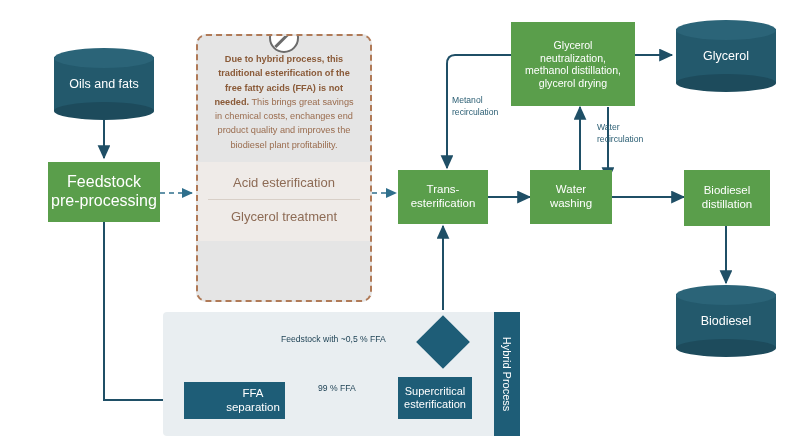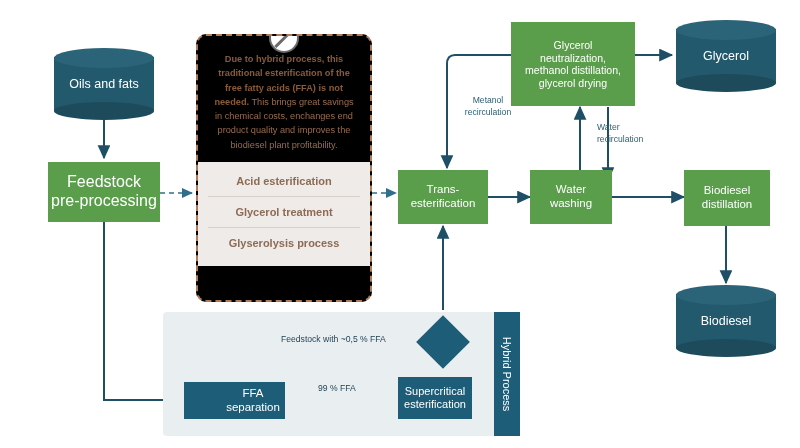--- a/index.html
+++ b/index.html
@@ -26,28 +26,28 @@
   .cyl .top{position:absolute;left:0;right:0;top:0;height:20px;border-radius:50%;
             background:#2b6478;}
   .cyl .bot{position:absolute;left:0;right:0;bottom:0;height:18px;border-radius:50%;
             background:#1d4b5c;}
   .cyl .cap-label{position:absolute;left:0;right:0;top:0;bottom:0;
             display:flex;align-items:center;justify-content:center;
             color:#fff;font-size:12.5px;z-index:3;}
 
   
   .callout{position:absolute;box-sizing:border-box;
-           border:2px dashed #b07a57;border-radius:10px;background:#000000;
+           border:2px dashed #b07a57;border-radius:10px;background:#e5e5e5;
            overflow:hidden;}
   .callout .txt{padding:16px 14px 10px 14px;text-align:center;
            font-size:9.2px;color:#9a6c4e;line-height:1.55;}
   .callout .txt b{color:#8a5a38;font-weight:bold;}
   .callout .list{background:#efebe8;padding:4px 10px 8px 10px;}
-  .callout .list .li{font-size:11px;color:#8d6b55;text-align:center;
-           padding:9px 2px;border-bottom:1px solid #d8cfc7;font-weight:bold;}
+  .callout .list .li{font-size:13px;color:#8d6b55;text-align:center;
+           padding:9px 2px;border-bottom:1px solid #d8cfc7;}
   .callout .list .li:last-child{border-bottom:none;}
 
   .noicon{position:absolute;left:50%;top:-13px;transform:translateX(-50%);
           width:26px;height:26px;border-radius:50%;border:2.5px solid #6b6b6b;
           background:#ffffff;z-index:5;}
   .noicon:after{content:"";position:absolute;left:50%;top:50%;
           width:25px;height:2.5px;background:#6b6b6b;
           transform:translate(-50%,-50%) rotate(-45deg);}
 
   
@@ -172,21 +172,20 @@
 
   <div class="callout" style="left:196px;top:34px;width:176px;height:268px;">
     <div class="noicon"></div>
     <div class="txt">
       <b>Due to hybrid process, this traditional esterification of the free fatty acids (FFA) is not needed.</b>
       <span>This brings great savings in chemical costs, enchanges end product quality and improves the biodiesel plant profitability.</span>
     </div>
     <div class="list">
       <div class="li">Acid esterification</div>
       <div class="li">Glycerol treatment</div>
-      <div class="li">Glyserolysis process</div>
     </div>
   </div>
 
   <div class="panel" style="left:163px;top:312px;width:345px;height:124px;"></div>
   <div class="panel-tab" style="left:494px;top:312px;width:26px;height:124px;">
     <span>Hybrid Process</span>
   </div>
 
   <div class="node teal" style="left:184px;top:382px;width:101px;height:37px;font-size:11.5px;padding-left:37px;">
     <div>FFA separation</div>
@@ -194,21 +193,21 @@
 
   <div class="node teal" style="left:398px;top:377px;width:74px;height:42px;font-size:11px;">
     <div>
       <div>Supercritical</div>
       <div>esterification</div>
     </div>
   </div>
 
   <div class="diamond" style="left:424px;top:323px;width:38px;height:38px;"></div>
 
-  <div class="wirelabel" style="left:452px;top:95px;width:72px;text-align:center;">
+  <div class="wirelabel" style="left:452px;top:95px;width:72px;">
     <div>Metanol</div>
     <div>recirculation</div>
   </div>
 
   <div class="wirelabel" style="left:597px;top:122px;width:74px;">
     <div>Water</div>
     <div>recirculation</div>
   </div>
 
   <div class="wirelabel dark" style="left:281px;top:334px;width:160px;">Feedstock with ~0,5 % FFA</div>

